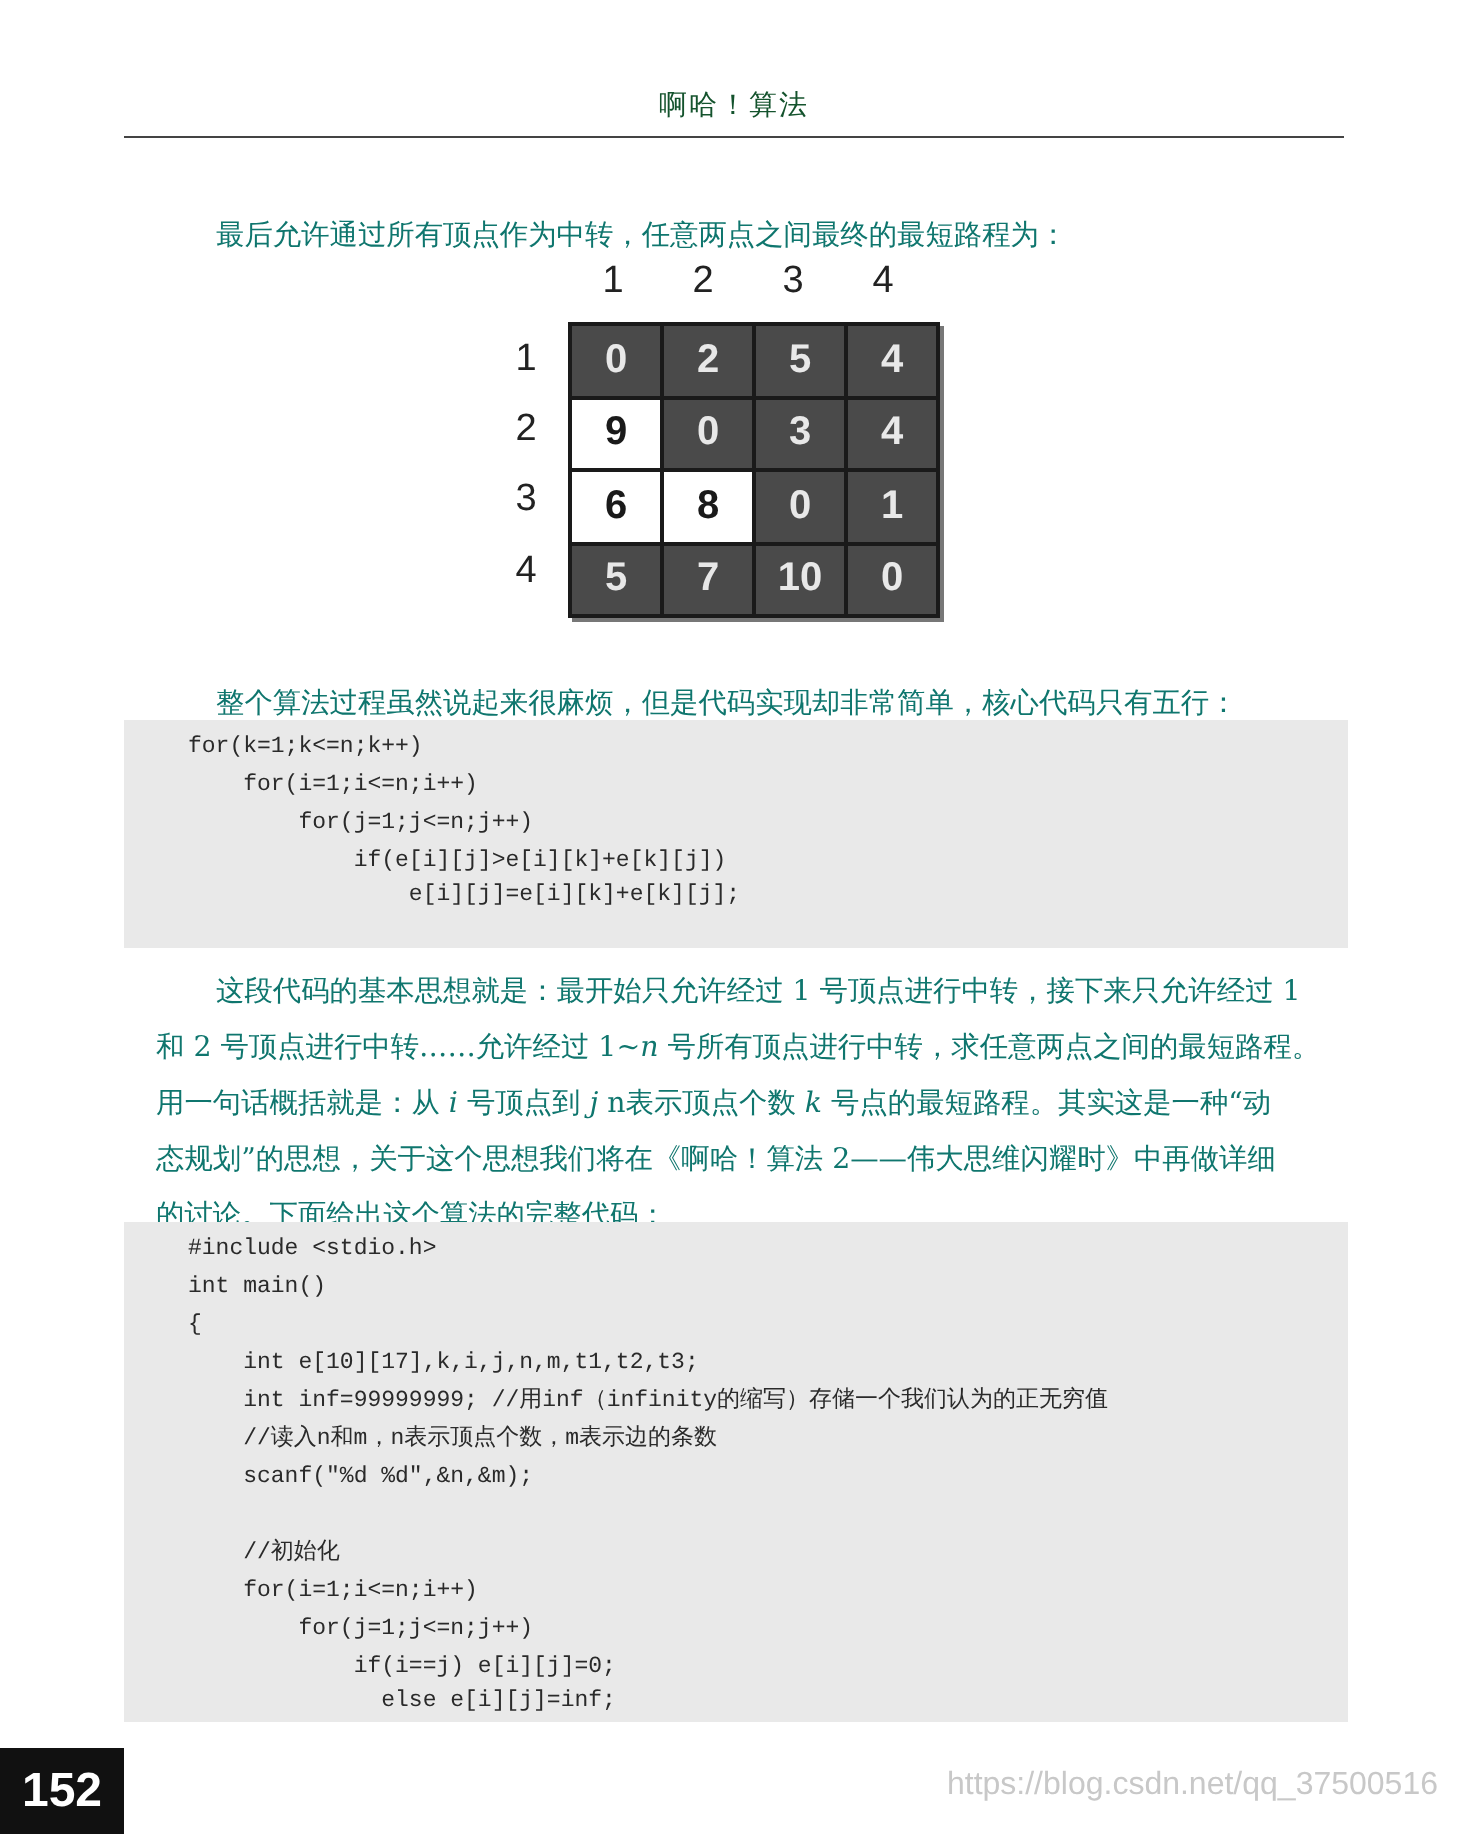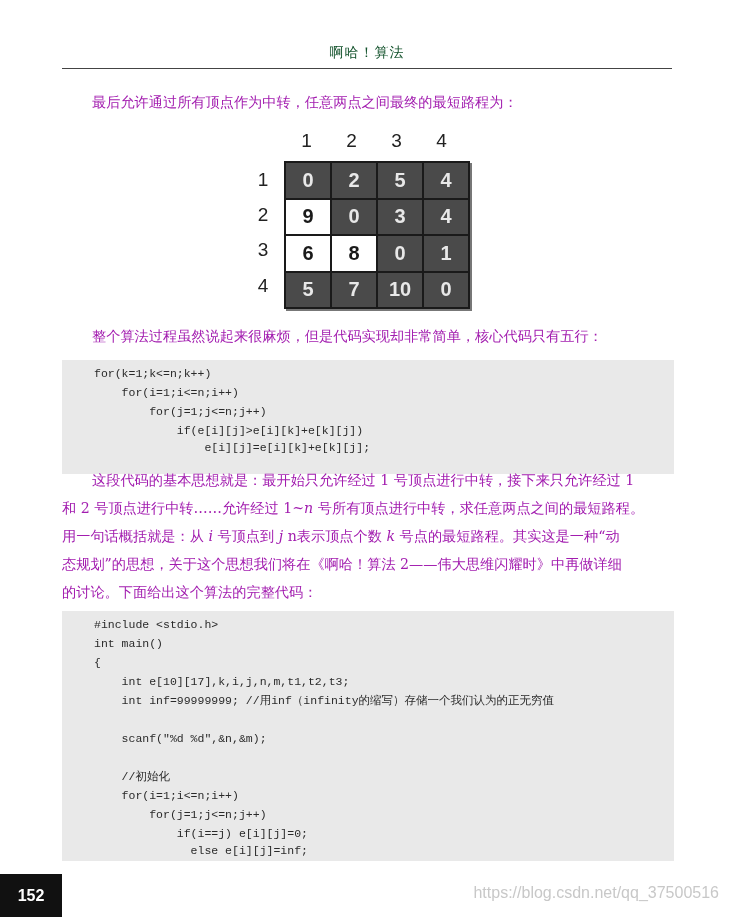--- a/index.html
+++ b/index.html
@@ -11,22 +11,22 @@
     .running-head {
       position: absolute; left: 62px; width: 610px; top: 44px;
       text-align: center; font-size: 14px; letter-spacing: 1px; color: #14532d;
     }
     .head-rule {
       position: absolute; left: 62px; width: 610px; top: 68px; height: 0;
       border-top: 1.5px solid #444;
     }
     .para {
       position: absolute; left: 62px; width: 612px;
-      font-size: 14.2px; line-height: 28px; color: #a21caf;
-      text-indent: 30px; margin: 0;
+      font-size: 14.2px; line-height: 28px; color: #0f766e;
+      text-indent: 30px; margin: 16px;
     }
     .para i { font-style: italic; }
     
     .matrix-wrap { position: absolute; left: 248px; top: 130px; }
     .col-head {
       position: absolute; top: 0; width: 45px; text-align: center;
       font-family: "Liberation Sans", "DejaVu Sans", sans-serif; font-size: 19px; color: #222;
     }
     .row-head {
       position: absolute; left: 0; width: 30px; text-align: center;
@@ -49,21 +49,21 @@
     .code {
       position: absolute; left: 62px; width: 612px;
       background: #e9e9e9;
       font-family: "Liberation Mono", "DejaVu Sans Mono", monospace;
       font-size: 11.5px; color: #2a2a2a;
     }
     .code .line { position: absolute; white-space: pre; height: 20px; line-height: 20px; }
     .page-number {
       position: absolute; left: 0; top: 874px; width: 62px; height: 43px;
       background: #111; color: #fff;
-      font-family: "Liberation Sans", "DejaVu Sans", sans-serif; font-weight: bold; font-size: 16px;
+      font-family: "Liberation Sans", "DejaVu Sans", sans-serif; font-weight: bold; font-size: 24px;
       display: flex; align-items: center; justify-content: center;
     }
     .watermark {
       position: absolute; right: 10px; top: 884px;
       font-family: "Liberation Sans", "DejaVu Sans", sans-serif; font-size: 16px; color: #c8c8c8;
     }
   </style>
 </head>
 <body>
 
@@ -120,20 +120,21 @@
   <div>态规划”的思想，关于这个思想我们将在《啊哈！算法 2——伟大思维闪耀时》中再做详细</div>
   <div>的讨论。下面给出这个算法的完整代码：</div>
 </div>
 
 <div class="code" style="top:611px; height:250px;">
   <div class="line" style="left:32px; top:4px;">#include &lt;stdio.h&gt;</div>
   <div class="line" style="left:32px; top:23px;">int main()</div>
   <div class="line" style="left:32px; top:42px;">{</div>
   <div class="line" style="left:32px; top:61px;">    int e[10][17],k,i,j,n,m,t1,t2,t3;</div>
   <div class="line" style="left:32px; top:80px;">    int inf=99999999; //用inf（infinity的缩写）存储一个我们认为的正无穷值</div>
+  <div class="line" style="left:32px; top:99px;">    //读入n和m，n表示顶点个数，m表示边的条数</div>
   <div class="line" style="left:32px; top:118px;">    scanf("%d %d",&amp;n,&amp;m);</div>
   <div class="line" style="left:32px; top:137px;"></div>
   <div class="line" style="left:32px; top:156px;">    //初始化</div>
   <div class="line" style="left:32px; top:175px;">    for(i=1;i&lt;=n;i++)</div>
   <div class="line" style="left:32px; top:194px;">        for(j=1;j&lt;=n;j++)</div>
   <div class="line" style="left:32px; top:213px;">            if(i==j) e[i][j]=0;</div>
   <div class="line" style="left:32px; top:230px;">              else e[i][j]=inf;</div>
 </div>
 
 <div class="page-number">152</div>

